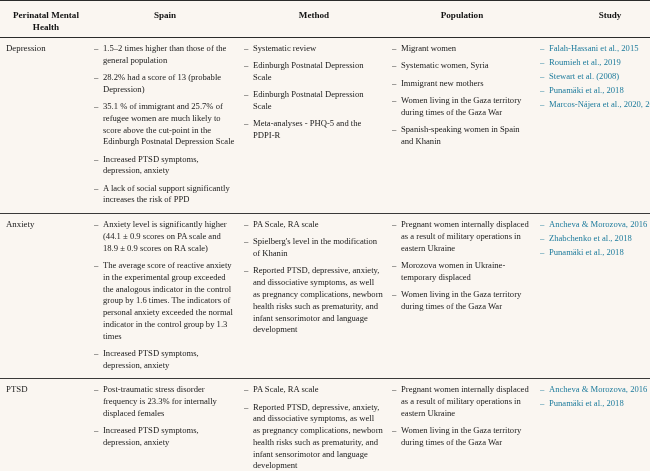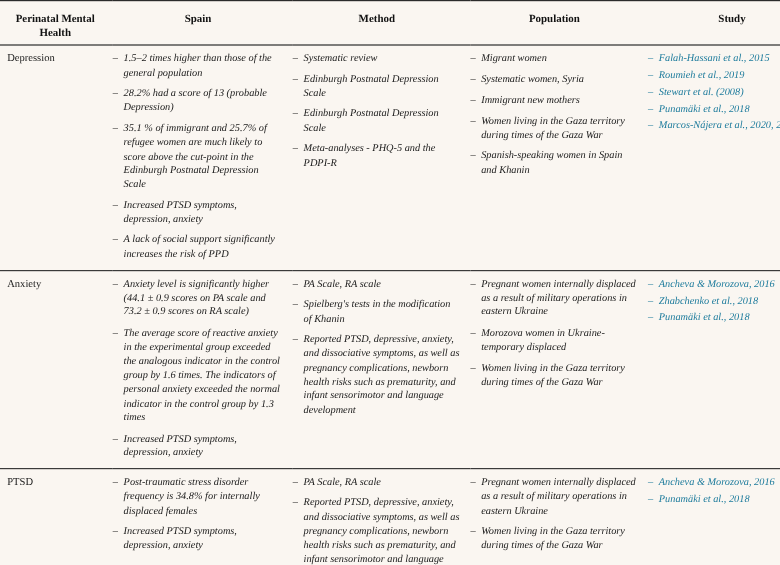--- a/index.html
+++ b/index.html
@@ -63,21 +63,20 @@
   thead .col-cond { padding-left: 6px !important; }
   thead .col-rate  { padding-left: 3px; }
   thead .col-meth  { padding-left: 3px; margin-left: 28px; }
   thead .col-pop   { padding-left: 3px; margin-left: 28px; }
   thead .col-study { padding-left: 3px; }
 
   ul.bullets {
     list-style: none;
     margin: 0;
     padding: 0;
-    font-style: italic;
   }
   ul.bullets li {
     position: relative;
     padding-left: 9px;
     margin-bottom: 5.5px;
   }
   ul.bullets li:last-child { margin-bottom: 0; }
   ul.bullets li::before {
     content: "\2013";
     position: absolute;
@@ -154,29 +153,29 @@
               <li class="study-link">Marcos-Nájera et al., 2020, 2021).</li>
             </ul>
           </td>
         </tr>
         <tr>
           <td class="col-cond">
             <span class="cond-label">Anxiety</span>
           </td>
           <td class="col-rate">
             <ul class="bullets">
-              <li>Anxiety level is significantly higher (44.1 ± 0.9 scores on PA scale and 73.2 ± 0.9 scores on RA scale)</li>
+              <li>Anxiety level is significantly higher (44.1 ± 0.9 scores on PA scale and 18.9 ± 0.9 scores on RA scale)</li>
               <li>The average score of reactive anxiety in the experimental group exceeded the analogous indicator in the control group by 1.6 times. The indicators of personal anxiety exceeded the normal indicator in the control group by 1.3 times</li>
               <li>Increased PTSD symptoms, depression, anxiety</li>
             </ul>
           </td>
           <td class="col-meth">
             <ul class="bullets">
               <li>PA Scale, RA scale</li>
-              <li>Spielberg's tests in the modification of Khanin</li>
+              <li>Spielberg's level in the modification of Khanin</li>
               <li>Reported PTSD, depressive, anxiety, and dissociative symptoms, as well as pregnancy complications, newborn health risks such as prematurity, and infant sensorimotor and language development</li>
             </ul>
           </td>
           <td class="col-pop">
             <ul class="bullets">
               <li>Pregnant women internally displaced as a result of military operations in eastern Ukraine</li>
               <li>Morozova women in Ukraine-temporary displaced</li>
               <li>Women living in the Gaza territory during times of the Gaza War</li>
             </ul>
           </td>
@@ -187,21 +186,21 @@
               <li class="study-link">Punamäki et al., 2018</li>
             </ul>
           </td>
         </tr>
         <tr>
           <td class="col-cond">
             <span class="cond-label">PTSD</span>
           </td>
           <td class="col-rate">
             <ul class="bullets">
-              <li>Post-traumatic stress disorder frequency is 34.8% for internally displaced females</li>
+              <li>Post-traumatic stress disorder frequency is 23.3% for internally displaced females</li>
               <li>Increased PTSD symptoms, depression, anxiety</li>
             </ul>
           </td>
           <td class="col-meth">
             <ul class="bullets">
               <li>PA Scale, RA scale</li>
               <li>Reported PTSD, depressive, anxiety, and dissociative symptoms, as well as pregnancy complications, newborn health risks such as prematurity, and infant sensorimotor and language development</li>
             </ul>
           </td>
           <td class="col-pop">

